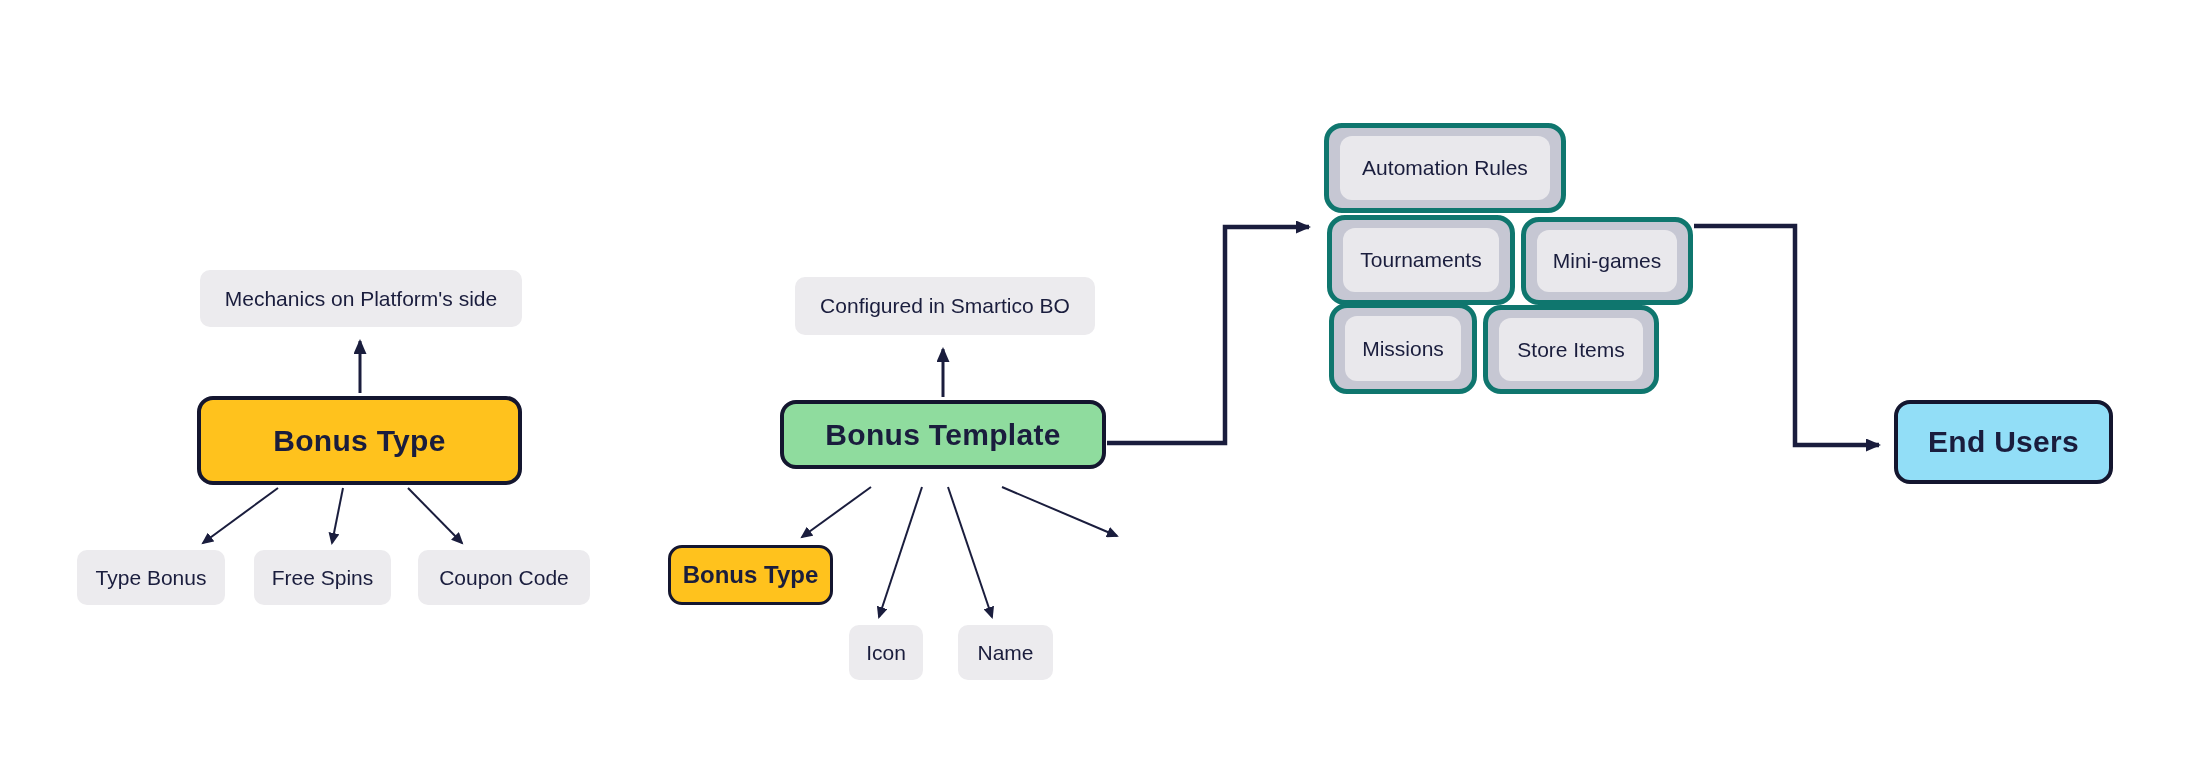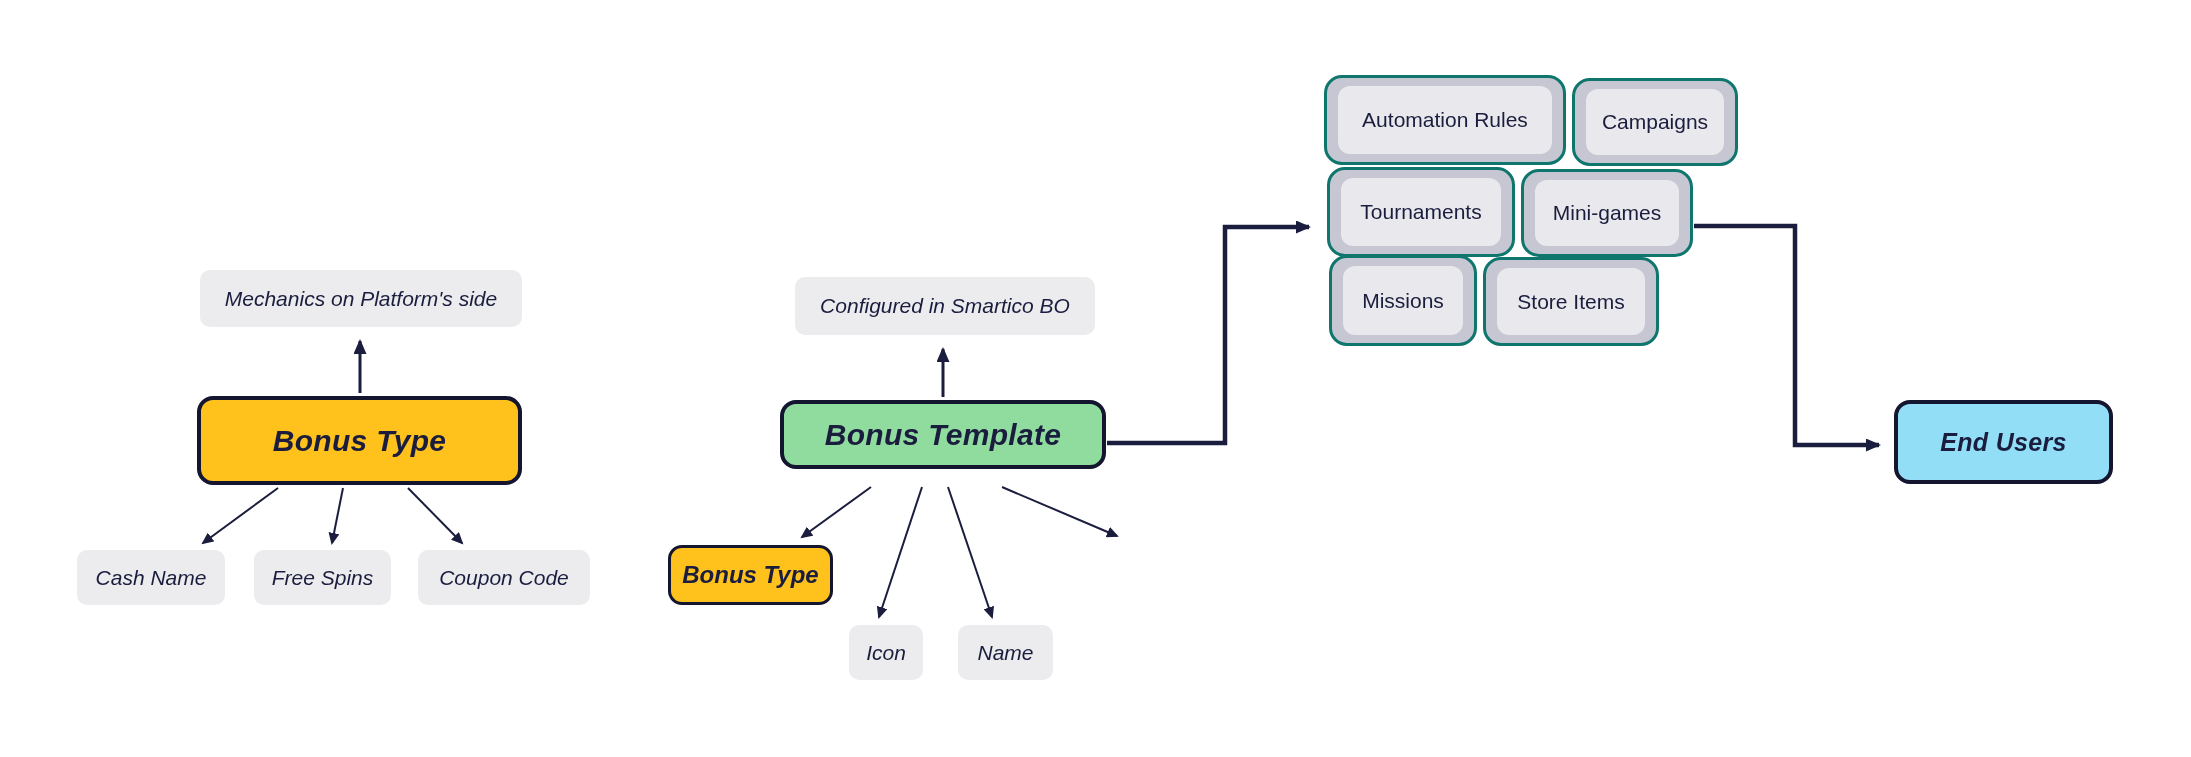--- a/index.html
+++ b/index.html
@@ -21,52 +21,52 @@
     color:var(--navy);
     overflow:hidden;
   }
   .connectors{position:absolute;left:0;top:0;z-index:1;}
   .node{
     position:absolute;
     display:flex;align-items:center;justify-content:center;
     box-sizing:border-box;
     z-index:2;
     white-space:nowrap;
-    font-style:italic;
   }
   .leaf{
     background:var(--leaf);
     border-radius:10px;
     font-size:21px;
     color:var(--navy);
   }
   .root{
     border:4px solid #14162F;
     border-radius:16px;
     font-weight:bold;
     font-size:30px;
     letter-spacing:.3px;
   }
   .root.orange{background:var(--orange);}
   .root.green{background:var(--green);}
-  .root.blue{background:var(--blue);font-size:25px;}
+  .root.blue{background:var(--blue);font-size:30px;}
   .small-root{
     background:var(--orange);
     border:3.5px solid #14162F;
     border-radius:14px;
     font-weight:bold;
     font-size:24px;
   }
   .tile{
     position:absolute;
     background:var(--cluster-outer);
-    border:3px solid #0f766e;
+    border:5px solid #0f766e;
     border-radius:18px;
     box-sizing:border-box;
     z-index:2;
+    margin-top:48px;
   }
   .tile-inner{
     position:absolute;
     left:11px;right:11px;top:8px;bottom:8px;
     background:var(--cluster-inner);
     border-radius:12px;
     display:flex;align-items:center;justify-content:center;
     font-size:21px;
     color:var(--navy);
     white-space:nowrap;
@@ -121,21 +121,21 @@
     <path d="M1694,226 H1795 V445 H1879" fill="none" stroke="#1A1D3D" stroke-width="4.5" marker-end="url(#ah-big)"></path>
   </svg>
 
   <div class="node leaf n-mechanics">
     <span>Mechanics on Platform's side</span>
   </div>
   <div class="node root orange n-bonus-type">
     <span>Bonus Type</span>
   </div>
   <div class="node leaf n-cash">
-    <span>Cash Name</span>
+    <span>Type Bonus</span>
   </div>
   <div class="node leaf n-free">
     <span>Free Spins</span>
   </div>
   <div class="node leaf n-coupon">
     <span>Coupon Code</span>
   </div>
 
   <div class="node leaf n-configured">
     <span>Configured in Smartico BO</span>
@@ -149,25 +149,20 @@
   <div class="node leaf n-icon">
     <span>Icon</span>
   </div>
   <div class="node leaf n-name">
     <span>Name</span>
   </div>
 
   <div class="tile t-automation">
     <div class="tile-inner">
       <span>Automation Rules</span>
-    </div>
-  </div>
-  <div class="tile t-campaigns">
-    <div class="tile-inner">
-      <span>Campaigns</span>
     </div>
   </div>
   <div class="tile t-minigames">
     <div class="tile-inner">
       <span>Mini-games</span>
     </div>
   </div>
   <div class="tile t-tournaments">
     <div class="tile-inner">
       <span>Tournaments</span>

